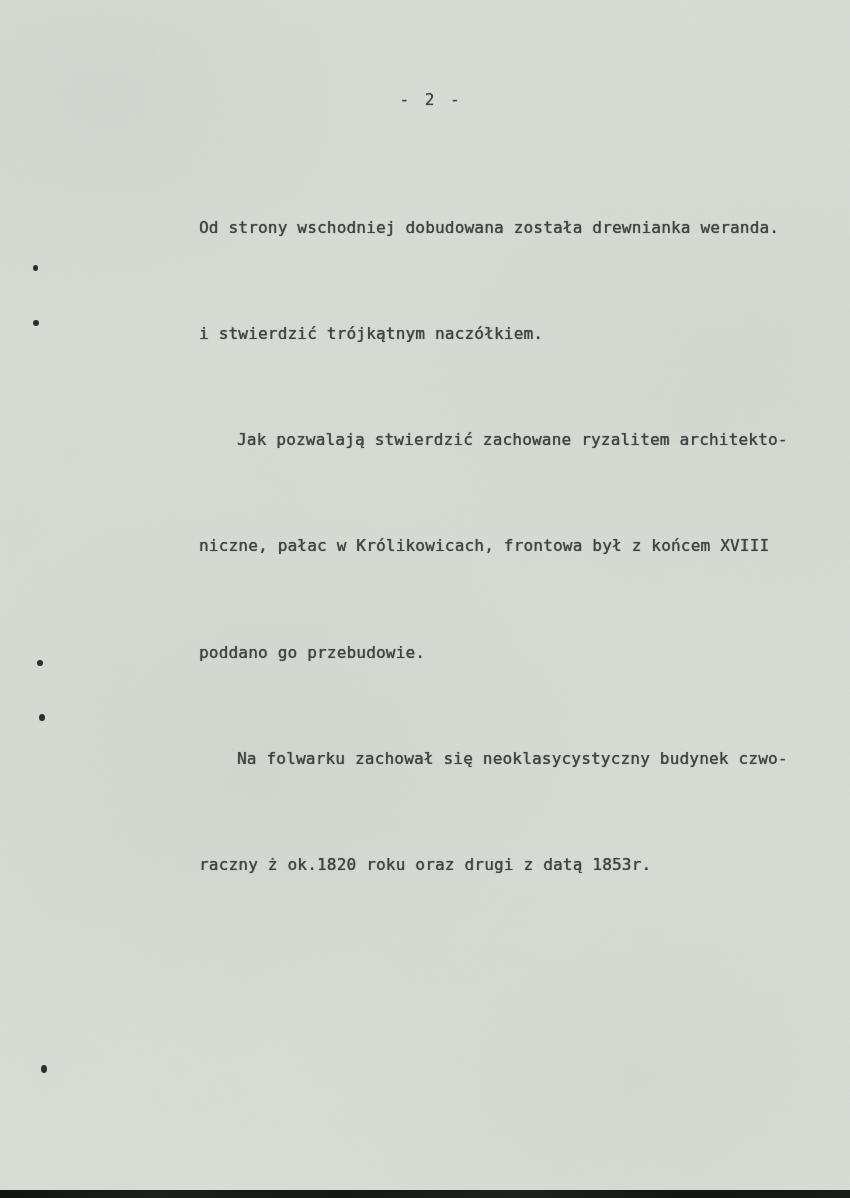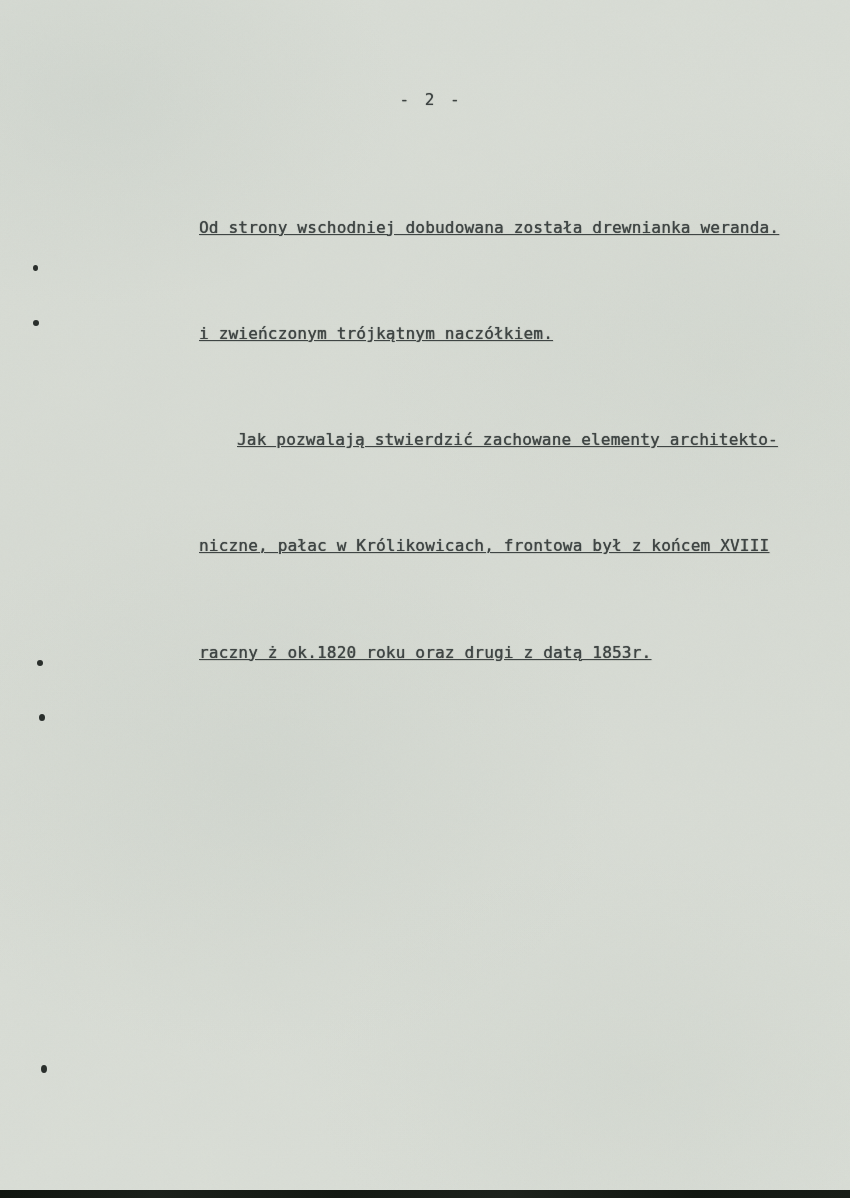--- a/index.html
+++ b/index.html
@@ -45,21 +45,21 @@
     top: 139px;
     left: 199px;
     width: 640px;
     font-size: 16px;
     letter-spacing: 0.2px;
     line-height: 35.4px;
     color: #3f4544;
     text-shadow: 0 0 1px rgba(56,62,60,0.8), 0.4px 0.4px 0.6px rgba(56,62,60,0.35);
     white-space: pre;
   }
-  .line { height: 35.4px; text-decoration: underline; }
+  .line { height: 35.4px; }
   .line.indent { padding-left: 38px; }
   .ink-speck {
     position: absolute;
     background: #2a2f2c;
     border-radius: 50%;
     pointer-events: none;
   }
   .speck-1 { left: 33px; top: 265px; width: 5px; height: 6px; }
   .speck-2 { left: 33px; top: 320px; width: 6px; height: 6px; }
   .speck-3 { left: 37px; top: 660px; width: 6px; height: 6px; }
@@ -95,23 +95,25 @@
                 0.30 0.30 0.30 0 0"></feColorMatrix>
     </filter>
     <rect width="850" height="1198" filter="url(#cloud)" opacity="0.35"></rect>
     <rect width="850" height="1198" filter="url(#grain)" opacity="0.5"></rect>
   </svg>
 
   <div class="page-number">- 2 -</div>
 
   <div class="text-block">
     <div class="line">Od strony wschodniej dobudowana została drewnianka weranda.</div>
-    <div class="line">i zwieńczonym trójkątnym naczółkiem.</div>
-    <div class="line indent">Jak pozwalają stwierdzić zachowane elementy architekto-</div>
+    <div class="line">i stwierdzić trójkątnym naczółkiem.</div>
+    <div class="line indent">Jak pozwalają stwierdzić zachowane ryzalitem architekto-</div>
     <div class="line">niczne, pałac w Królikowicach, frontowa był z końcem XVIII</div>
+    <div class="line">poddano go przebudowie.</div>
+    <div class="line indent">Na folwarku zachował się neoklasycystyczny budynek czwo-</div>
     <div class="line">raczny ż ok.1820 roku oraz drugi z datą 1853r.</div>
     
     
     
     
     
     
     
     
     

